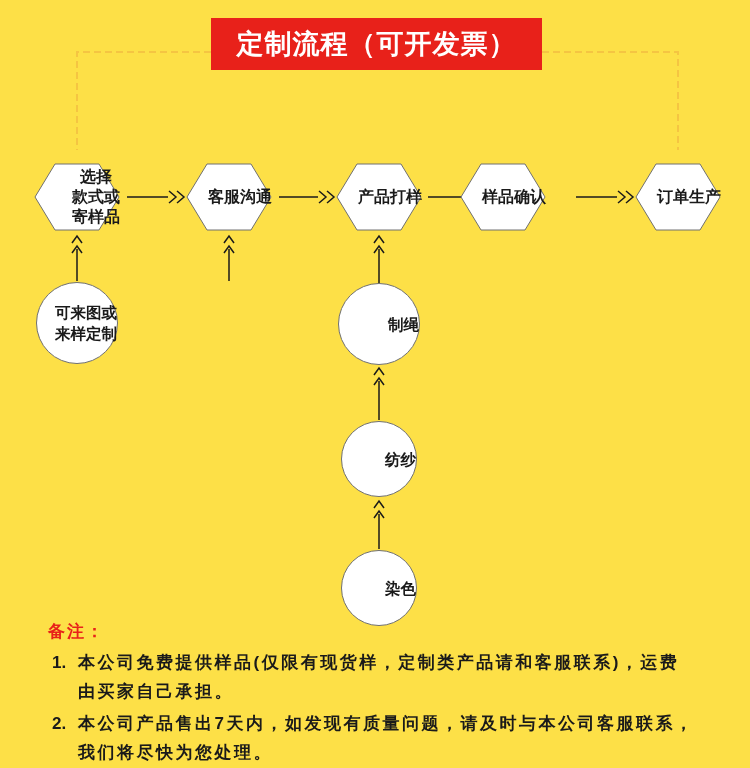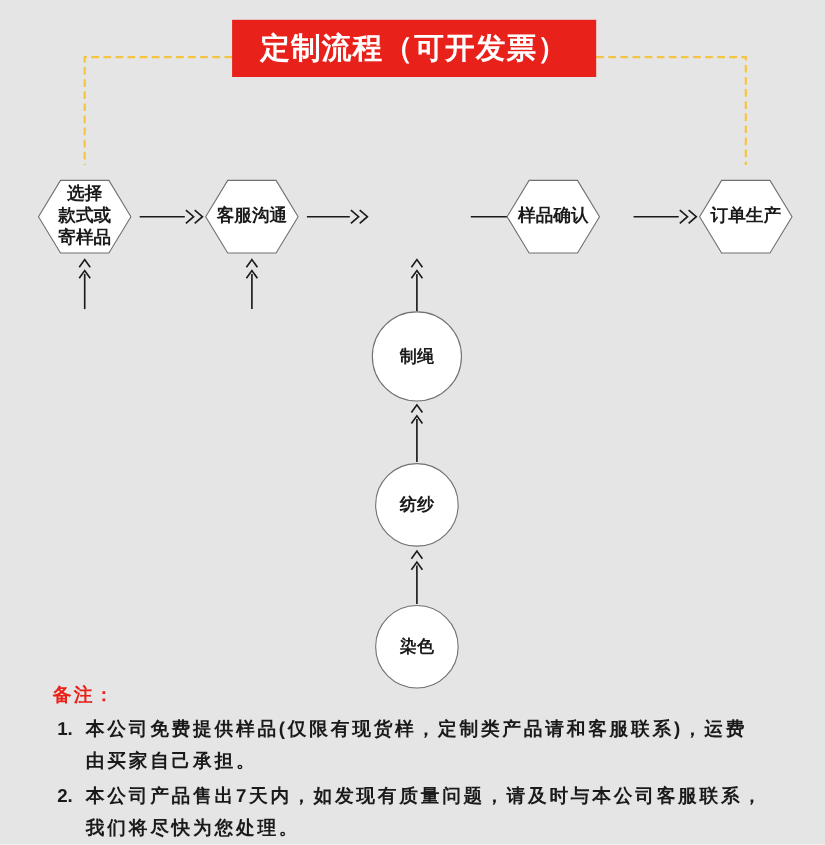--- a/index.html
+++ b/index.html
@@ -5,31 +5,31 @@
   :root{
     --banner-bg:#e8211a;
     --note-heading:#e8211a;
     --dashed-line:#f5c542;
     --shape-outline:#707070;
     --arrow:#1a1a1a;
     --text:#1a1a1a;
   }
   html,body{margin:0;padding:0;background:#ffffff;}
   body{font-family:"Liberation Sans","DejaVu Sans",sans-serif;}
-  .canvas{position:relative;width:750px;height:768px;background:#e5e5e5;overflow:hidden;}
+  .canvas{position:relative;width:750px;height:768px;background:#fde047;overflow:hidden;}
   .shape-layer{position:absolute;left:0;top:0;width:750px;height:768px;}
 
   .banner{
     position:absolute;left:211px;top:18px;width:331px;height:52px;
     background:var(--banner-bg);color:#ffffff;
     display:flex;align-items:center;justify-content:center;
     font-size:27px;font-weight:bold;letter-spacing:1px;
   }
 
-  .node{position:absolute;display:flex;align-items:center;justify-content:center;text-align:center;}
+  .node{position:absolute;display:flex;align-items:center;justify-content:flex-end;text-align:center;}
   .hex-node{width:86px;height:70px;}
   .hex-node .hex-svg{position:absolute;left:0;top:0;}
   .node-label{
     position:relative;white-space:pre-line;color:var(--text);
     font-weight:bold;font-size:16px;line-height:20px;
   }
   .circle-node{
     border:1px solid var(--shape-outline);border-radius:50%;
     background:#ffffff;box-sizing:border-box;
   }
@@ -126,35 +126,45 @@
 寄样品</span>
   </div>
 
   <div class="node hex-node" style="left:186px;top:162px">
     <svg class="hex-svg" width="86" height="70" viewBox="0 0 86 70">
       <polygon points="1,35 21,2 65,2 85,35 65,68 21,68" fill="#ffffff" stroke="var(--shape-outline)" stroke-width="1"></polygon>
     </svg>
     <span class="node-label">客服沟通</span>
   </div>
 
+  <div class="node hex-node" style="left:336px;top:162px">
+    <svg class="hex-svg" width="86" height="70" viewBox="0 0 86 70">
+      <polygon points="1,35 21,2 65,2 85,35 65,68 21,68" fill="#ffffff" stroke="var(--shape-outline)" stroke-width="1"></polygon>
+    </svg>
+    <span class="node-label">产品打样</span>
+  </div>
 
   <div class="node hex-node" style="left:460px;top:162px">
     <svg class="hex-svg" width="86" height="70" viewBox="0 0 86 70">
       <polygon points="1,35 21,2 65,2 85,35 65,68 21,68" fill="#ffffff" stroke="var(--shape-outline)" stroke-width="1"></polygon>
     </svg>
     <span class="node-label">样品确认</span>
   </div>
 
   <div class="node hex-node" style="left:635px;top:162px">
     <svg class="hex-svg" width="86" height="70" viewBox="0 0 86 70">
       <polygon points="1,35 21,2 65,2 85,35 65,68 21,68" fill="#ffffff" stroke="var(--shape-outline)" stroke-width="1"></polygon>
     </svg>
     <span class="node-label">订单生产</span>
   </div>
 
+  <div class="node circle-node circle-lg" style="left:36px;top:282px">
+    <span class="node-label">可来图或
+来样定制</span>
+  </div>
 
 
   <div class="node circle-node circle-lg" style="left:338px;top:283px">
     <span class="node-label">制绳</span>
   </div>
 
   <div class="node circle-node circle-sm" style="left:341px;top:421px">
     <span class="node-label">纺纱</span>
   </div>
 

